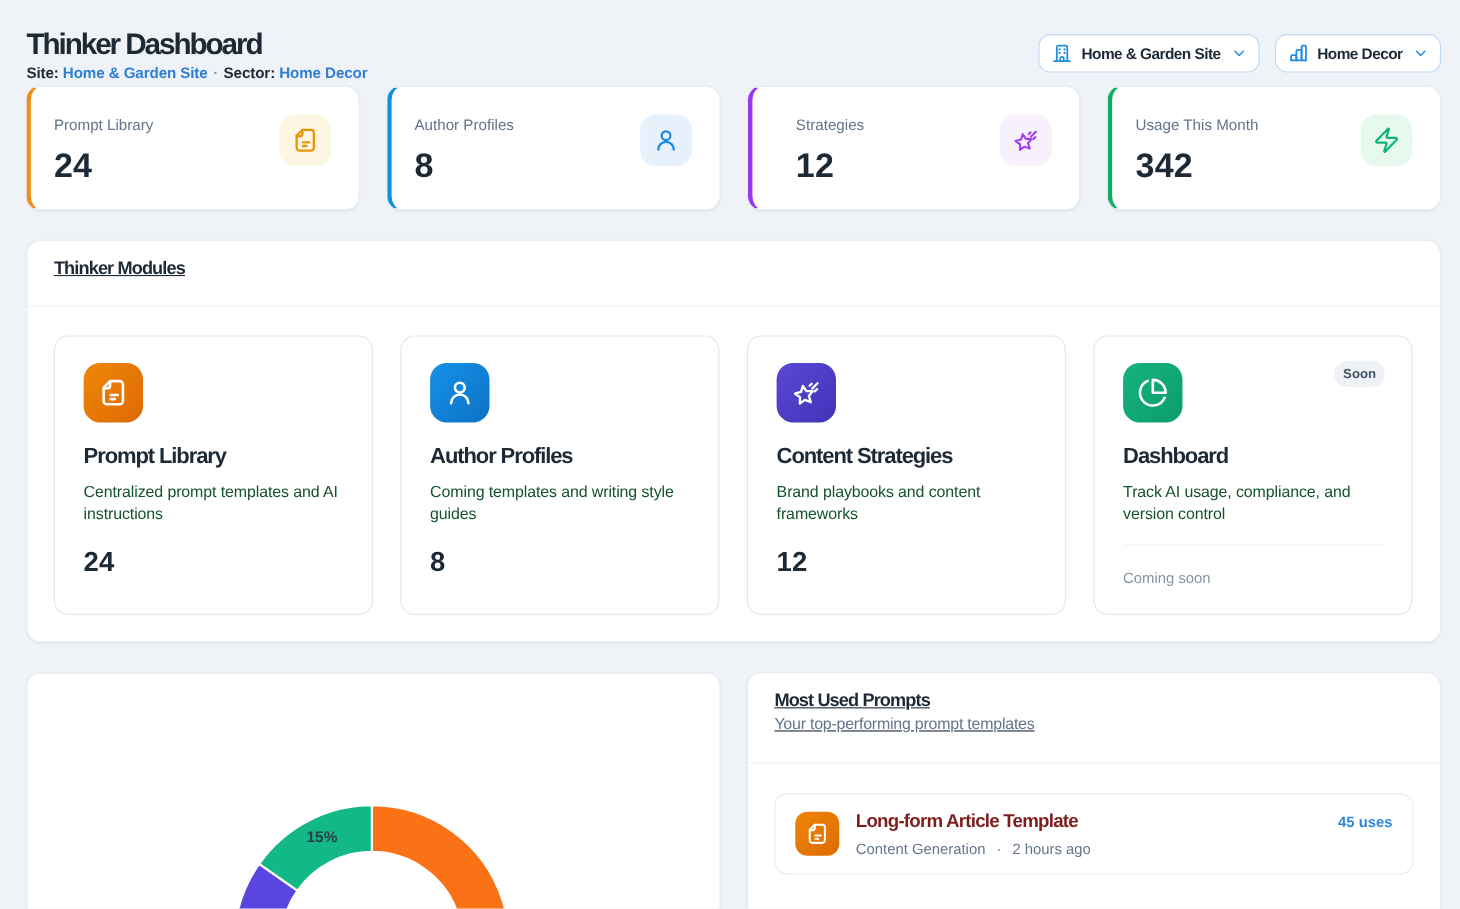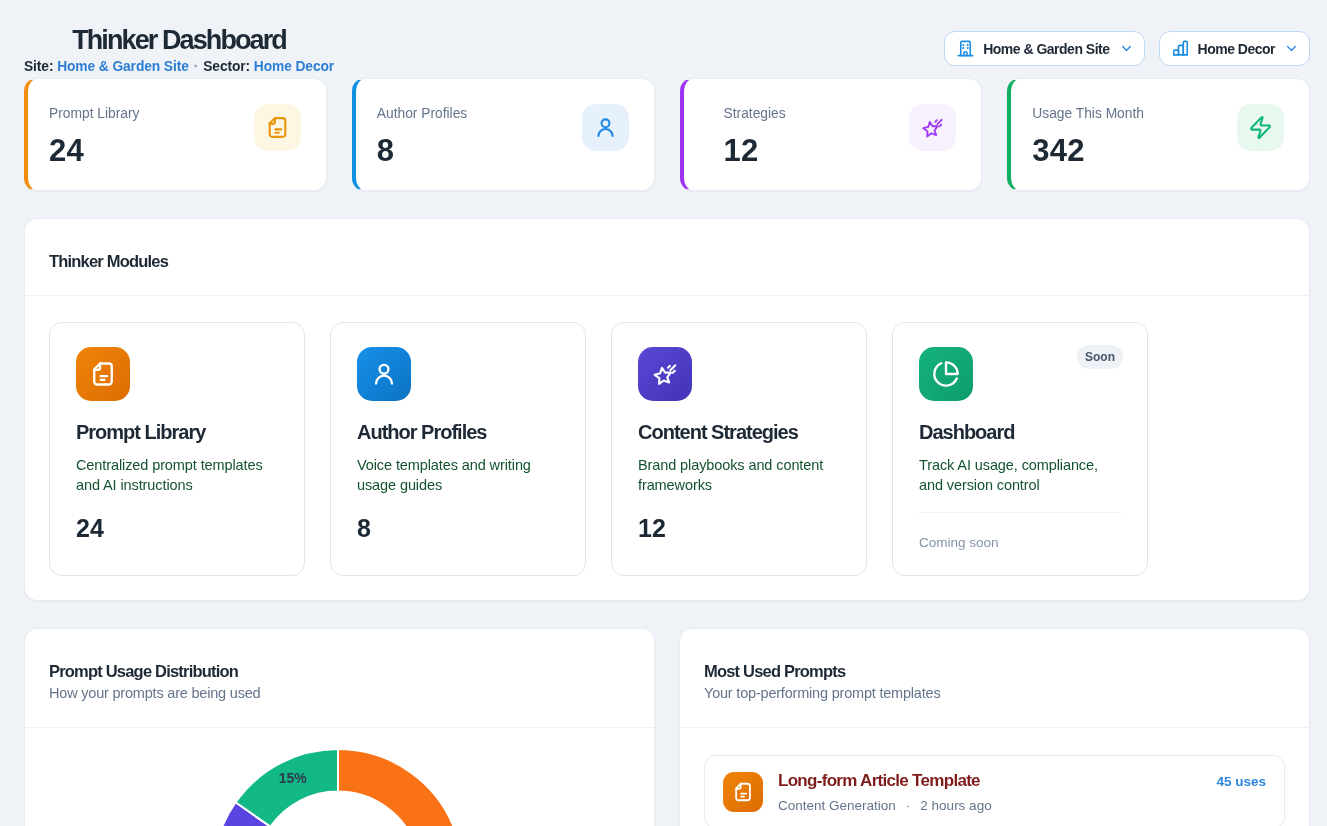--- a/index.html
+++ b/index.html
@@ -5,21 +5,21 @@
 * { margin:0; padding:0; box-sizing:border-box; }
 html,body { width:1327px; height:826px; overflow:hidden; }
 body {
   background:#EFF2F7;
   font-family:"Liberation Sans", sans-serif;
   color:#1E2936;
 }
 .page { padding:23px 17px 0 24px; }
 
 
-.hdr { display:flex; justify-content:space-between; align-items:flex-start;text-align:center; }
+.hdr { display:flex; justify-content:space-between; align-items:flex-start; }
 h1 { font-size:27px; font-weight:bold; color:#1E2936; letter-spacing:-1.9px; line-height:30px; position:relative; top:2px; }
 .sub { margin-top:4px; font-size:13.8px; font-weight:bold; color:#1E2936; line-height:20px; letter-spacing:-0.1px; }
 .sub a { color:#2E7FD4; text-decoration:none; }
 .sub .dot { color:#8a97a8; font-weight:bold; padding:0 5px; }
 .hdr-btns { display:flex; gap:14px; margin-top:8px; }
 .hbtn {
   display:flex; align-items:center; height:35px; background:#fff;
   border:1px solid #BFD9F5; border-radius:11px; padding:0 11px;
   font-size:14px; font-weight:bold; color:#1E2936; gap:8px; letter-spacing:-0.5px;
 }
@@ -40,29 +40,29 @@
   border-radius:14px; display:flex; align-items:center; justify-content:center;
 }
 .s1 { border-left-color:#F28E0C; } .s1 .badge { background:#FDF6E2; color:#E8950C; }
 .s2 { border-left-color:#0E90E3; } .s2 .badge { background:#E7F1FC; color:#1E88E5; }
 .s3 { border-left-color:#9C33F2;padding-left:40px; } .s3 .badge { background:#F7F0FD; color:#A23BF5; }
 .s4 { border-left-color:#0FAF63; } .s4 .badge { background:#E7F8EF; color:#10B573; }
 
 
 .panel { background:#fff; border:1px solid #E9EDF3; border-radius:13px;
   box-shadow:0 1px 2px rgba(16,24,40,.05); }
-.panel-head { padding:32px 24px 24px 24px; }
+.panel-head { padding:15px 24px 24px 24px;text-decoration:underline; }
 .panel-head h2 { font-size:16.5px; font-weight:bold; color:#1E2936; line-height:20px; letter-spacing:-0.8px; }
 .panel-head p { font-size:14.5px; color:#64748B; margin-top:2px; line-height:20px; letter-spacing:-0.2px; }
 .phr { border-top:1px solid #EDF1F6; }
 
 .modules { margin-top:27px; }
 .mod-grid { display:flex; gap:25px; padding:26px 24px 24px 24px; }
 .mod {
-  width:256px; height:254px; border:1px solid #DEE7F0; border-radius:13px;
+  width:290px; height:254px; border:1px solid #DEE7F0; border-radius:13px;
   padding:24px 26px; position:relative; background:#fff;
 }
 .mod .ic {
   width:54px; height:54px; border-radius:15px; display:flex;
   align-items:center; justify-content:center; color:#fff;
 }
 .mod h3 { font-size:20px; font-weight:bold; margin-top:19px; color:#1E2936; line-height:24px; letter-spacing:-1px; }
 .mod .desc { font-size:14.5px; color:#14532d; margin-top:11px; line-height:20px; letter-spacing:-0.1px; }
 .mod .cnt { font-size:25px; font-weight:bold; margin-top:18px; line-height:30px; }
 .ic-orange { background:linear-gradient(135deg,#F08508,#DC6B03); }
@@ -213,21 +213,21 @@
         <div class="desc">Centralized prompt templates and AI instructions</div>
         <div class="cnt">24</div>
       </div>
       <div class="mod">
         <div class="ic ic-blue">
             <svg width="28" height="28">
               <use href="#i-user"></use>
             </svg>
           </div>
         <h3>Author Profiles</h3>
-        <div class="desc">Voice templates and writing usage guides</div>
+        <div class="desc">Coming templates and writing style guides</div>
         <div class="cnt">8</div>
       </div>
       <div class="mod">
         <div class="ic ic-indigo">
             <svg width="28" height="28">
               <use href="#i-star"></use>
             </svg>
           </div>
         <h3>Content Strategies</h3>
         <div class="desc">Brand playbooks and content frameworks</div>
@@ -243,24 +243,20 @@
         <h3>Dashboard</h3>
         <div class="desc">Track AI usage, compliance, and version control</div>
         <div class="mhr"></div>
         <div class="coming">Coming soon</div>
       </div>
     </div>
   </div>
 
   <div class="bottom">
     <div class="panel bcard">
-      <div class="panel-head">
-        <h2>Prompt Usage Distribution</h2>
-        <p>How your prompts are being used</p>
-      </div>
       <div class="phr"></div>
       <svg class="donut" width="300" height="300" viewBox="0 0 300 300">
           <path d="M150.00 25.00 A125 125 0 0 1 223.47 251.13 L198.49 216.74 A82.5 82.5 0 0 0 150.00 67.50 Z" fill="#F97316" stroke="#fff" stroke-width="2" stroke-linejoin="round"></path>
           <path d="M223.47 251.13 A125 125 0 0 1 76.53 251.13 L101.51 216.74 A82.5 82.5 0 0 0 198.49 216.74 Z" fill="#0E90E3" stroke="#fff" stroke-width="2" stroke-linejoin="round"></path>
           <path d="M76.53 251.13 A125 125 0 0 1 25.00 150.00 L67.50 150.00 A82.5 82.5 0 0 0 101.51 216.74 Z" fill="#F2B705" stroke="#fff" stroke-width="2" stroke-linejoin="round"></path>
           <path d="M25.00 150.00 A125 125 0 0 1 47.61 78.30 L82.42 102.68 A82.5 82.5 0 0 0 67.50 150.00 Z" fill="#5B45E0" stroke="#fff" stroke-width="2" stroke-linejoin="round"></path>
           <path d="M47.61 78.30 A125 125 0 0 1 150.00 25.00 L150.00 67.50 A82.5 82.5 0 0 0 82.42 102.68 Z" fill="#12B886" stroke="#fff" stroke-width="2" stroke-linejoin="round"></path>
           <text x="104.7" y="55" text-anchor="middle" dominant-baseline="middle" class="pct">15%</text>
         </svg>
     </div>

